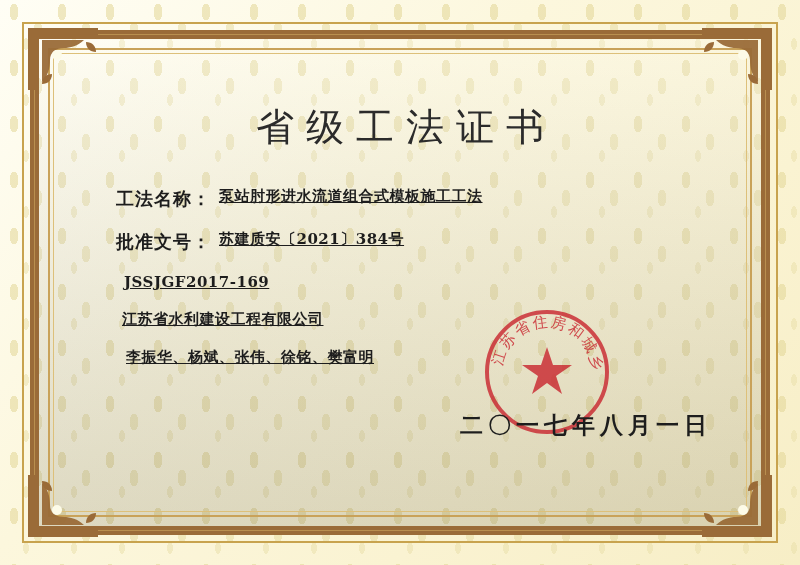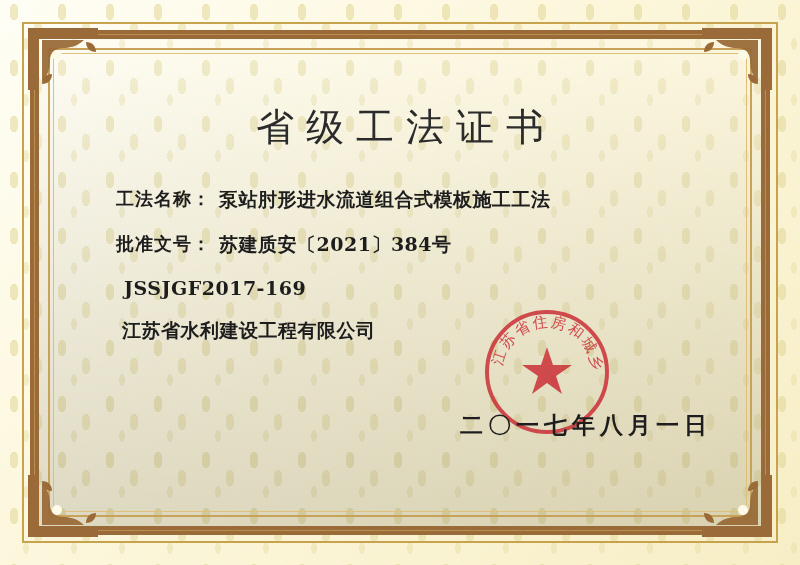--- a/index.html
+++ b/index.html
@@ -107,27 +107,28 @@
   }
   .field-label {
     font-size: 18px;
     font-weight: bold;
     color: #1d1d1d;
     white-space: nowrap;
     font-family: "DejaVu Serif", "Liberation Serif", serif;
     letter-spacing: 1px;
   }
   .field-value {
-    font-size: 19px;
+    font-size: 15px;
     color: #1d1d1d;
     white-space: nowrap;
     font-family: "DejaVu Serif", "Liberation Serif", serif;
     letter-spacing: 0.5px;
     padding-left: 8px;
     font-weight: bold;
+    text-decoration: underline;
   }
   .field-row.indent-1 .field-value { padding-left: 6px; }
   .field-row.indent-2 .field-value { padding-left: 10px; }
 
   .date-line {
     position: absolute;
     right: 18px;
     bottom: 58px;
     font-size: 23px;
     font-weight: bold;
@@ -213,20 +214,21 @@
 
       <div class="field-row">
         <span class="field-value">JSSJGF2017-169</span>
       </div>
 
       <div class="field-row indent-1">
         <span class="field-value">江苏省水利建设工程有限公司</span>
       </div>
 
       <div class="field-row indent-2">
+        <span class="field-value">李振华、杨斌、张伟、徐铭、樊富明</span>
       </div>
 
     </div>
 
     <div class="seal">
       <svg viewBox="0 0 130 130" xmlns="http://www.w3.org/2000/svg">
         <circle cx="65" cy="65" r="60" fill="none" stroke="#c8202a" stroke-width="4"></circle>
         <path id="sealArc" d="M 20 65 A 45 45 0 0 1 110 65" fill="none"></path>
         <text font-size="15" fill="#c8202a" font-family="'DejaVu Serif', serif" letter-spacing="2">
           <textPath href="#sealArc" startOffset="4%">江苏省住房和城乡建设厅</textPath>

